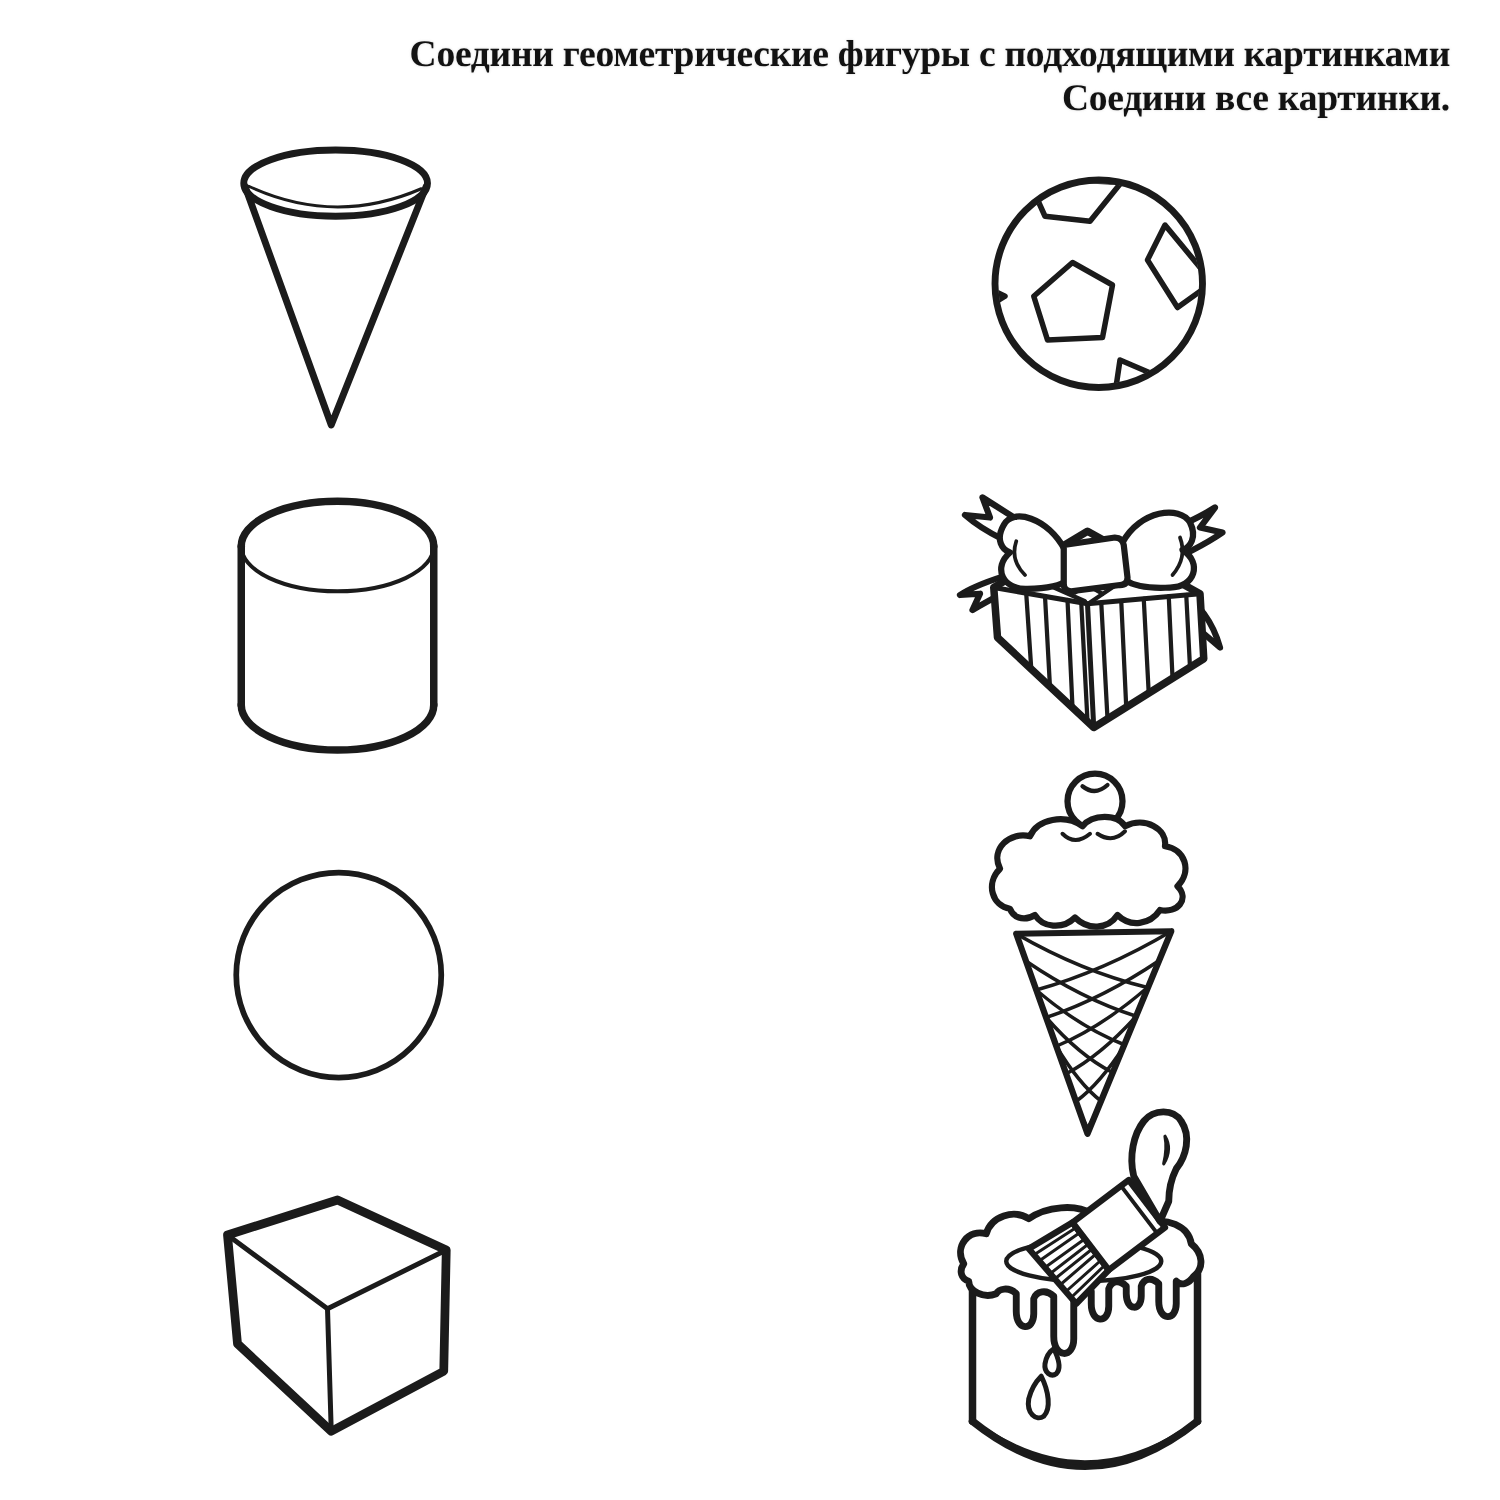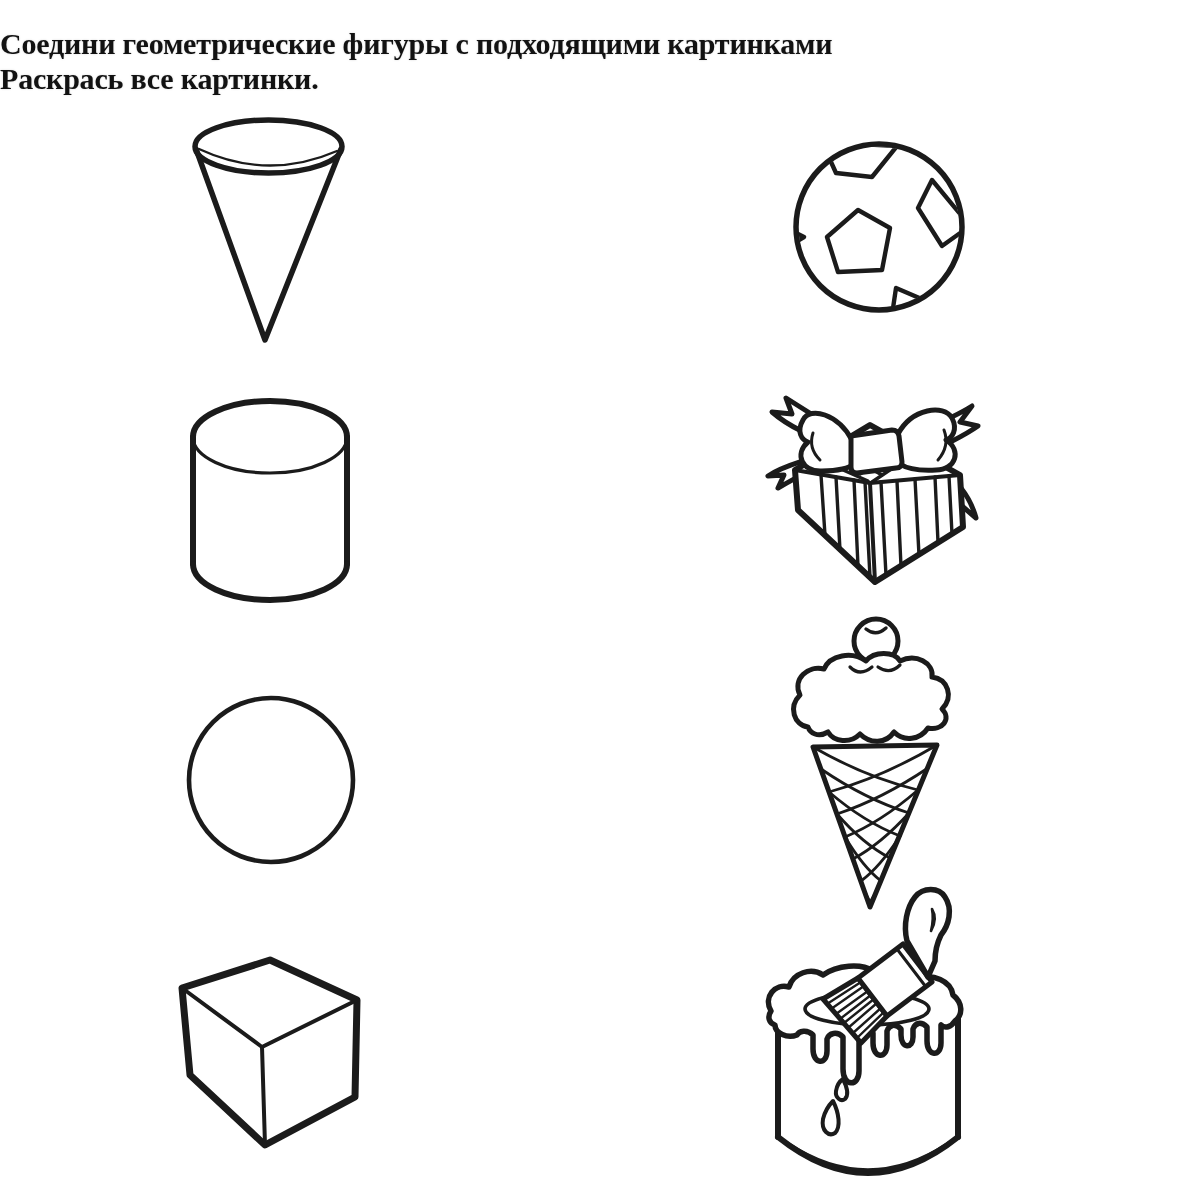--- a/index.html
+++ b/index.html
@@ -1,37 +1,37 @@
 <!DOCTYPE html>
 <html><head>
 <meta charset="utf-8">
 <style>
   html,body{margin:0;padding:0;background:#ffffff;}
   .page{
     position:relative;width:1200px;height:1200px;background:#ffffff;
     overflow:hidden;font-family:"Liberation Serif","DejaVu Serif",serif;
   }
   .title{
-    position:absolute;top:26px;left:0;width:1160px;text-align:left;
+    position:absolute;top:26px;left:0;width:1160px;text-align:right;
     color:#121212;font-weight:bold;font-size:30px;line-height:35px;
     letter-spacing:-0.2px;text-shadow:0 0 2px rgba(160,160,160,0.45);
   }
   .fig{position:absolute;}
   .fig svg{display:block;overflow:visible;}
   svg .s{stroke:#1b1b1b;fill:none;stroke-linecap:round;stroke-linejoin:round;}
   svg .wf{fill:#ffffff;}
 </style>
 </head>
 <body>
 
 <div class="page">
 
   <div class="title">
     <div>Соедини геометрические фигуры с подходящими картинками</div>
-    <div>Раскрась все картинки.</div>
+    <div>Соедини все картинки.</div>
   </div>
 
   <div class="fig" style="left:185px;top:113px;">
     <svg width="170" height="245" viewBox="0 0 170 245">
       <path class="s" stroke-width="5.5" d="M11,36 L80,227 L156,36"></path>
       <ellipse class="s" stroke-width="5.5" cx="83.5" cy="33.5" rx="73.5" ry="26.5"></ellipse>
       <path class="s" stroke-width="2.4" d="M14,36 Q83,68 152,38"></path>
     </svg>
   </div>
 

